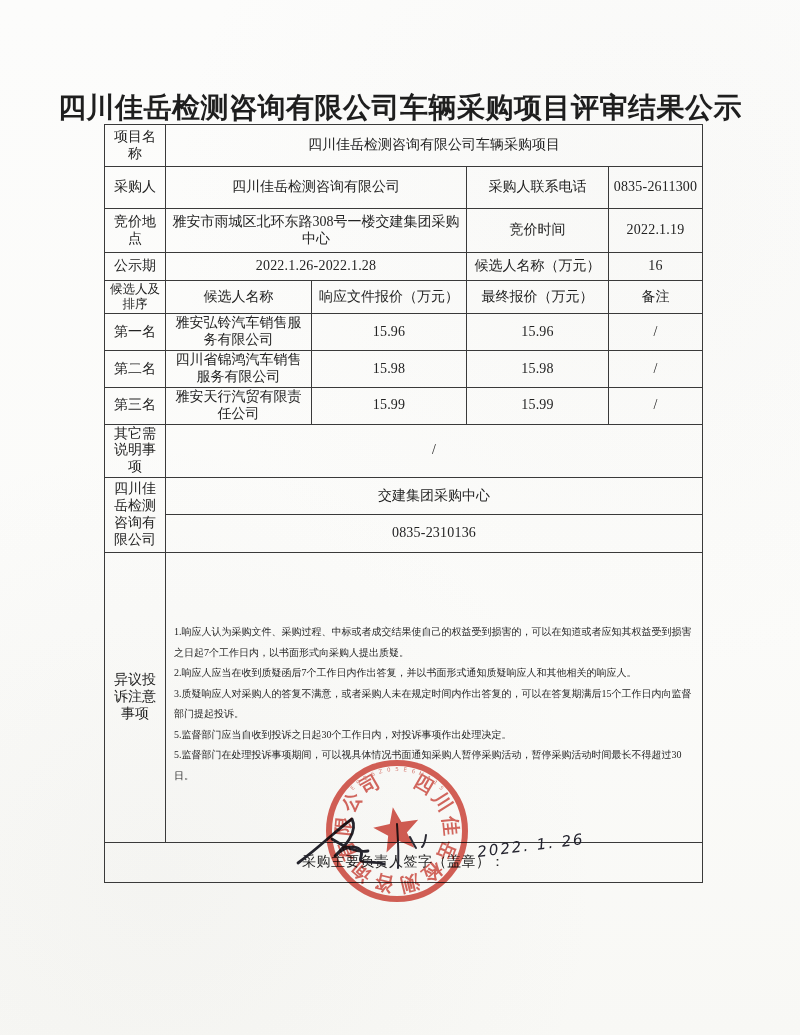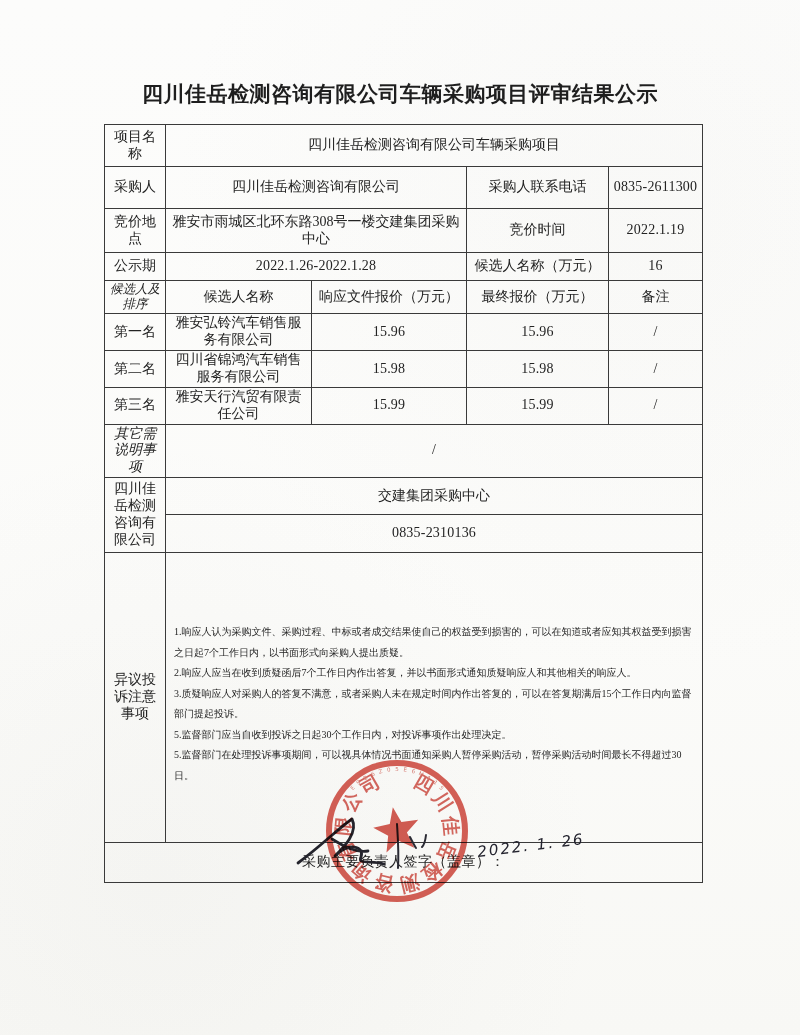--- a/index.html
+++ b/index.html
@@ -10,37 +10,37 @@
     position:relative;overflow:hidden;
   }
   .page{
     position:absolute;inset:0;
     background:
       radial-gradient(circle at 20% 85%, rgba(200,200,195,.10), transparent 40%),
       radial-gradient(circle at 80% 20%, rgba(210,210,205,.08), transparent 45%),
       linear-gradient(180deg,#fcfcfb 0%,#fbfbf9 60%,#f8f8f5 100%);
   }
   .doc-title{
-    position:absolute;top:80px;left:0;width:800px;
-    text-align:center;font-size:21px;font-weight:bold;color:#1e1e1e;
+    position:absolute;top:89px;left:0;width:800px;
+    text-align:center;font-size:28px;font-weight:bold;color:#1e1e1e;
     letter-spacing:.5px;
   }
   table.doc{
     position:absolute;left:104px;top:124px;
     border-collapse:collapse;table-layout:fixed;width:598px;
     color:#232323;
   }
   table.doc td{
     border:1.6px solid #3a3a3a;
     text-align:center;vertical-align:middle;
     font-size:14px;line-height:1.2;
     padding:1px 3px;overflow:hidden;
   }
   td.lab{font-size:13.5px;line-height:1.12;padding:1px 2px;}
-  td.lab-left{text-align:left;font-style:italic;}
+  td.lab-left{text-align:left;}
   td.num{font-size:13px;letter-spacing:.2px;margin-top:6px;}
   td.name{font-size:13.5px;line-height:1.25;}
   .objection-cell{vertical-align:middle;}
   .objection-text{
     text-align:left;font-size:10px;line-height:20.5px;color:#262626;
     padding:14px 4px 0 5px;
   }
   td.sign-row{
     text-align:left;font-size:14px;padding-left:5px;letter-spacing:.5px;
   }

